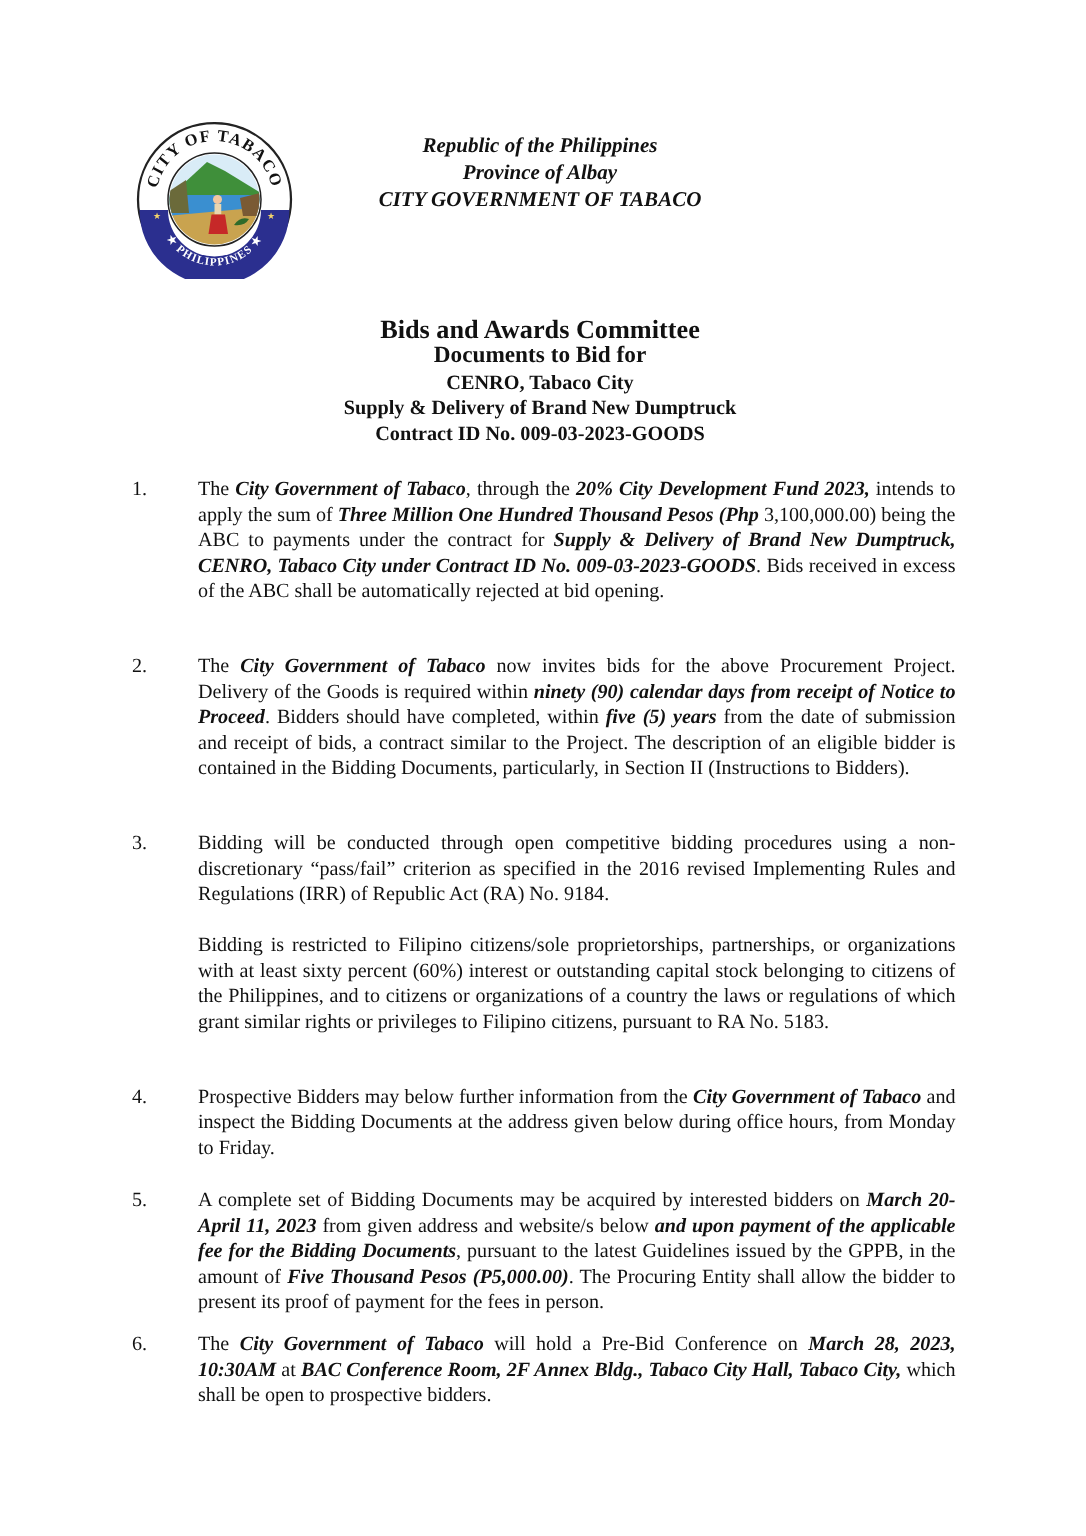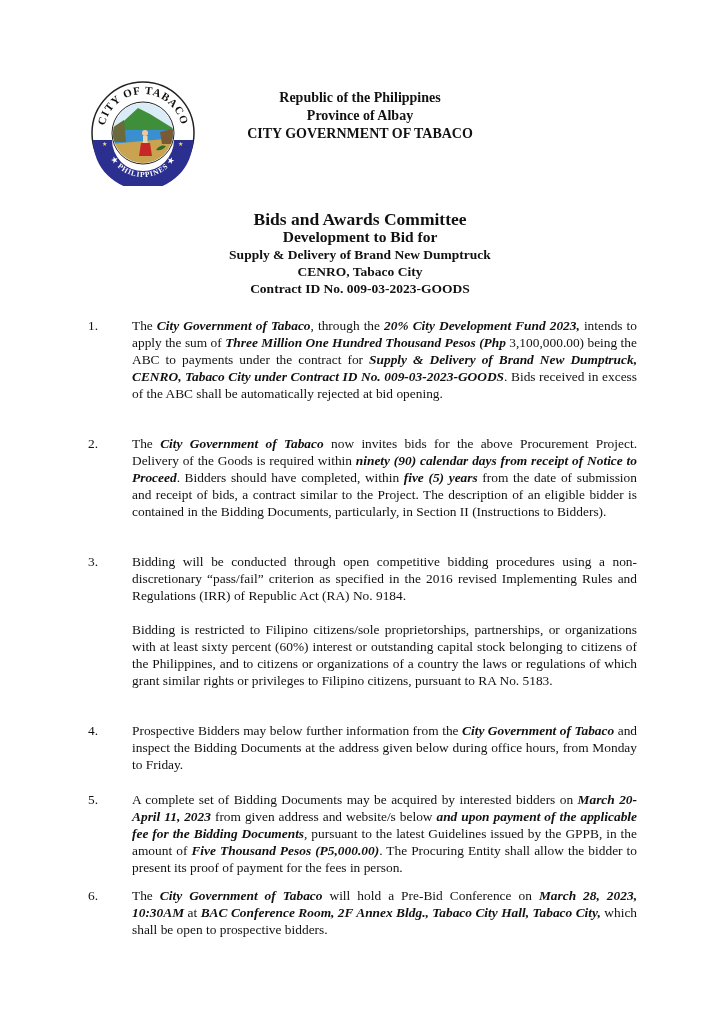--- a/index.html
+++ b/index.html
@@ -6,21 +6,21 @@
   body {
     width: 724px; height: 1024px; position: relative; overflow: hidden;
     font-family: "Liberation Serif", "DejaVu Serif", serif;
     color: #111111;
   }
   .seal {
     position: absolute; left: 90px; top: 80px; width: 106px; height: 106px;
   }
   .header-block {
     position: absolute; left: 200px; top: 89px; width: 320px;
-    text-align: center; font-weight: bold; font-size: 14px; line-height: 18px;
+    text-align: center; font-weight: bold; font-size: 14px; line-height: 18px; font-style: italic;
   }
   .committee {
     position: absolute; left: 160px; top: 184px; width: 400px;
     text-align: center; font-weight: bold; font-size: 17.5px; line-height: 22px; margin-top: 24px;
   }
   .itb-title {
     position: absolute; left: 160px; top: 227px; width: 400px;
     text-align: center; font-weight: bold; font-size: 15.5px; line-height: 19px;
   }
   .itb-sub {
@@ -78,24 +78,24 @@
 </svg>
 
 <div class="header-block">
   <div>Republic of the Philippines</div>
   <div>Province of Albay</div>
   <div>CITY GOVERNMENT OF TABACO</div>
 </div>
 
 <div class="committee">Bids and Awards Committee</div>
 
-<div class="itb-title">Development to Bid for</div>
+<div class="itb-title">Documents to Bid for</div>
 <div class="itb-sub">
+  <div>CENRO, Tabaco City</div>
   <div>Supply &amp; Delivery of Brand New Dumptruck</div>
-  <div>CENRO, Tabaco City</div>
   <div>Contract ID No. 009-03-2023-GOODS</div>
 </div>
 
 <div class="body" id="body-paras">
     <div class="para" style="top: 317px;"><span class="num">1.</span><span>The </span><span class="bi">City Government of Tabaco</span><span>, through the </span><span class="bi">20% City Development Fund 2023,</span><span> intends to apply the sum of </span><span class="bi">Three Million One Hundred Thousand Pesos (Php </span><span class="i">3,100,000.00)</span><span> being the ABC to payments under the contract for </span><span class="bi">Supply &amp; Delivery of Brand New Dumptruck, CENRO, Tabaco City under Contract ID No. 009-03-2023-GOODS</span><span>.  Bids received in excess of the ABC shall be automatically rejected at bid opening.</span></div>
     <div class="para" style="top: 435px;"><span class="num">2.</span><span>The </span><span class="bi">City Government of Tabaco</span><span> now invites bids for the above Procurement Project. Delivery of the Goods is required within </span><span class="bi">ninety (90) calendar days from receipt of Notice to Proceed</span><span>.  Bidders should have completed, within </span><span class="bi">five (5) years</span><span> from the date of submission and receipt of bids, a contract similar to the Project.  The description of an eligible bidder is contained in the Bidding Documents, particularly, in Section II (Instructions to Bidders).</span></div>
     <div class="para" style="top: 553px;"><span class="num">3.</span><span>Bidding will be conducted through open competitive bidding procedures using a non-discretionary “</span><span class="i">pass/fail</span><span>” criterion as specified in the 2016 revised Implementing Rules and Regulations (IRR) of Republic Act (RA) No. 9184.</span></div>
     <div class="para" style="top: 621px;"><span>Bidding is restricted to Filipino citizens/sole proprietorships, partnerships, or organizations with at least sixty percent (60%) interest or outstanding capital stock belonging to citizens of the Philippines, and to citizens or organizations of a country the laws or regulations of which grant similar rights or privileges to Filipino citizens, pursuant to RA No. 5183.</span></div>
     <div class="para" style="top: 722px;"><span class="num">4.</span><span>Prospective Bidders may below further information from the </span><span class="bi">City Government of Tabaco</span><span> and inspect the Bidding Documents at the address given below during office hours, from Monday to Friday.</span></div>
     <div class="para" style="top: 791px;"><span class="num">5.</span><span>A complete set of Bidding Documents may be acquired by interested bidders on </span><span class="bi">March 20-April 11, 2023</span><span> from given address and website/s below </span><span class="bi">and upon payment of the applicable fee for the Bidding Documents</span><span>, pursuant to the latest Guidelines issued by the GPPB, in the amount of </span><span class="bi">Five Thousand Pesos (P5,000.00)</span><span>. The Procuring Entity shall allow the bidder to present its proof of payment for the fees in person.</span></div>

